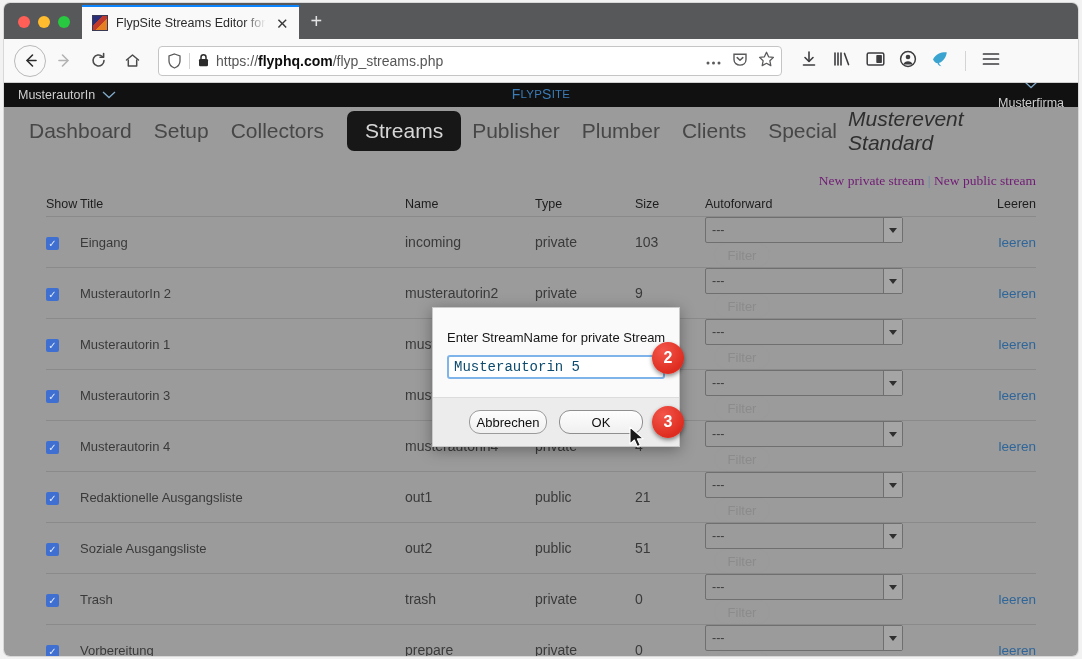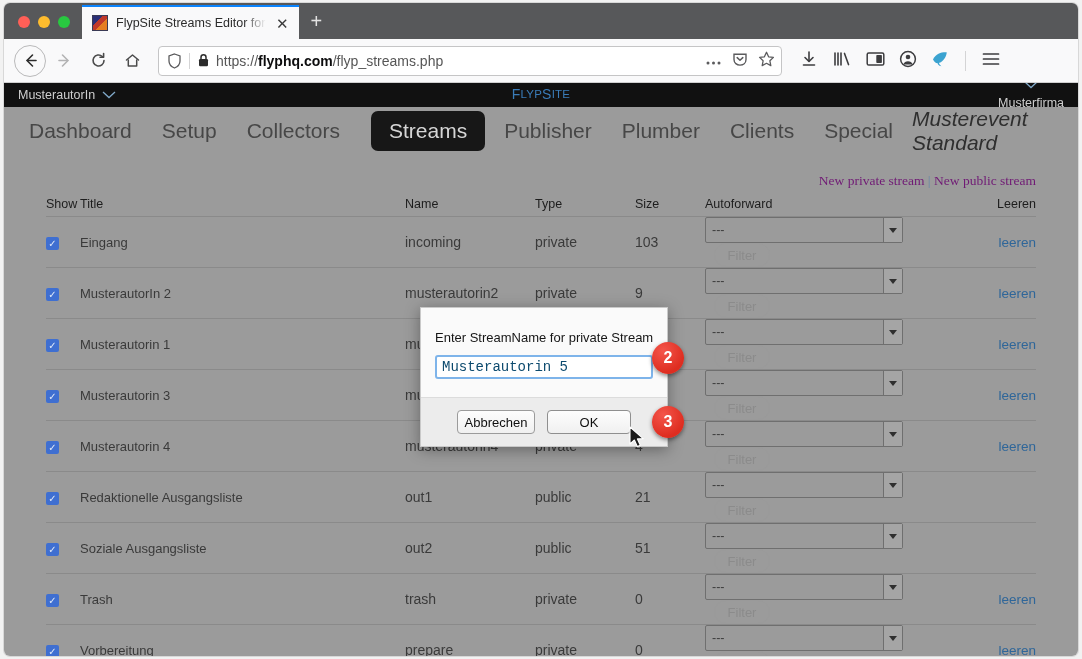--- a/index.html
+++ b/index.html
@@ -160,21 +160,21 @@
   }
   .brand .cap { font-size: 14px; }
   .brand .sm { font-size: 11.5px; }
   .chev { display:block; }
 
   .navrow {
     position: relative;
     height: 48px;
     display: flex; align-items: center;
     padding: 0 14px;
-    gap: 8px;
+    gap: 0;
   }
   .navitem {
     font-size: 21px;
     color: #474747;
     padding: 6px 11px;
     border-radius: 7px;
     white-space: nowrap;
   }
   .navitem.active {
     background: #171717;
@@ -291,21 +291,21 @@
   }
 
   
   .overlay {
     position: absolute;
     left: 0; top: 0; right: 0; bottom: 0;
     pointer-events: none;
   }
   .dialog {
     position: absolute;
-    left: 416px; top: 224px;
+    left: 428px; top: 224px;
     width: 248px;
     background: #fafafa;
     border: 1px solid #c9c9c9;
     box-shadow: 0 3px 14px rgba(0,0,0,.35);
     pointer-events: auto;
   }
   .dialog-body {
     padding: 22px 14px 18px 14px;
     text-align: center;
   }
@@ -336,21 +336,21 @@
     gap: 12px;
   }
   .dlg-btn {
     min-width: 78px;
     height: 24px;
     font-size: 13px;
     font-family: "Liberation Sans", sans-serif;
     color: #0f0f0f;
     background: linear-gradient(#fdfdfd,#f0f0f0);
     border: 1px solid #9b9b9b;
-    border-radius: 4px;
+    border-radius: 11px;
   }
   .dlg-btn.primary { min-width: 84px; border-color: #8f8f8f; }
 
   .badge {
     position: absolute;
     width: 32px; height: 32px;
     border-radius: 50%;
     background: radial-gradient(circle at 35% 28%, #f4554a, #de2d20 70%);
     color: #ffffff;
     font-size: 16px;

